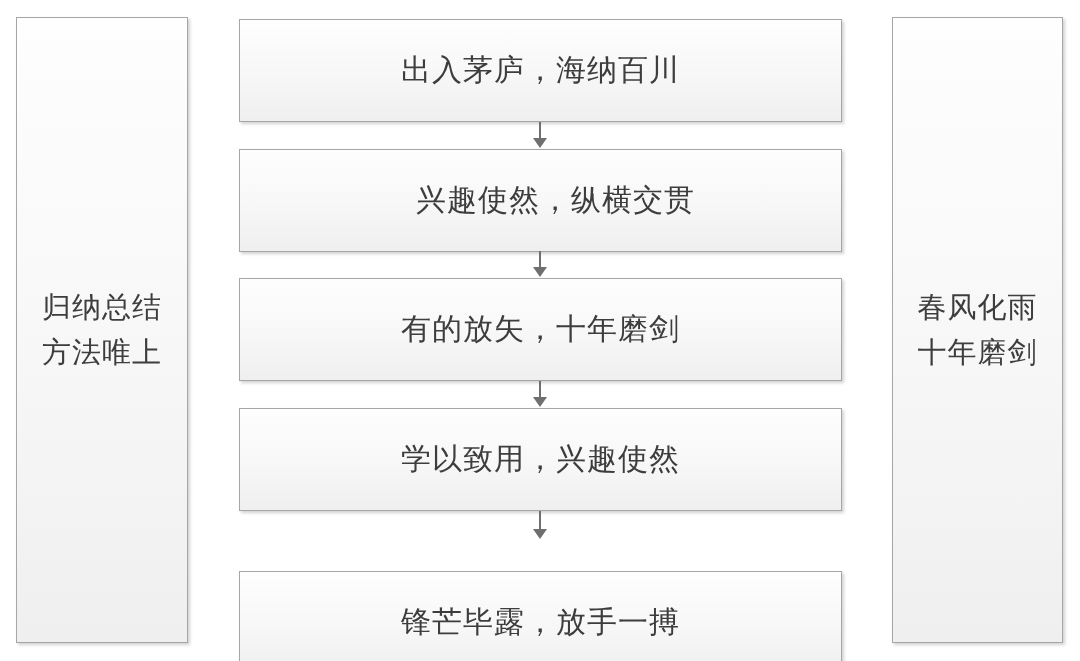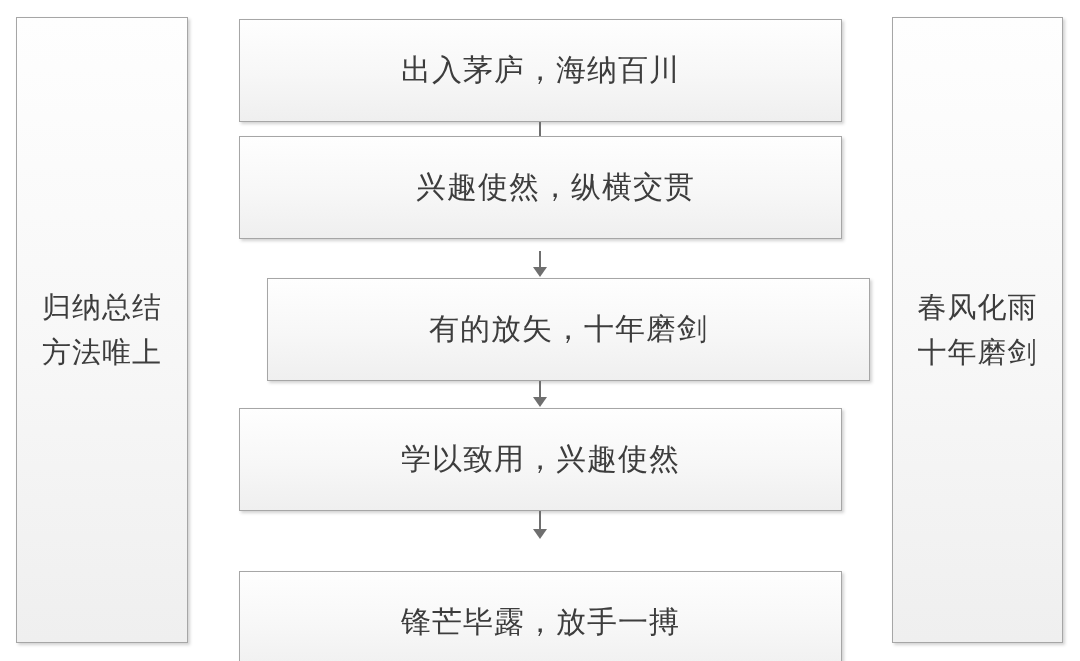--- a/index.html
+++ b/index.html
@@ -41,22 +41,22 @@
   .side-panel.right { left: 892px; width: 171px; justify-content: center; }
 
   .step-box {
     left: 239px;
     width: 603px;
     height: 103px;
     font-size: 30px;
     letter-spacing: 1px;
   }
   .step-box.s1 { top: 19px;  }
-  .step-box.s2 { top: 136px; padding-left: 30px; }
-  .step-box.s3 { top: 278px; margin-left: 28px; }
+  .step-box.s2 { top: 149px; padding-left: 30px; }
+  .step-box.s3 { top: 278px; }
   .step-box.s4 { top: 408px; }
   .step-box.s5 { top: 571px; }
 
   
   .arrow {
     position: absolute;
     left: 533px;
     width: 14px;
     display: flex;
     flex-direction: column;

